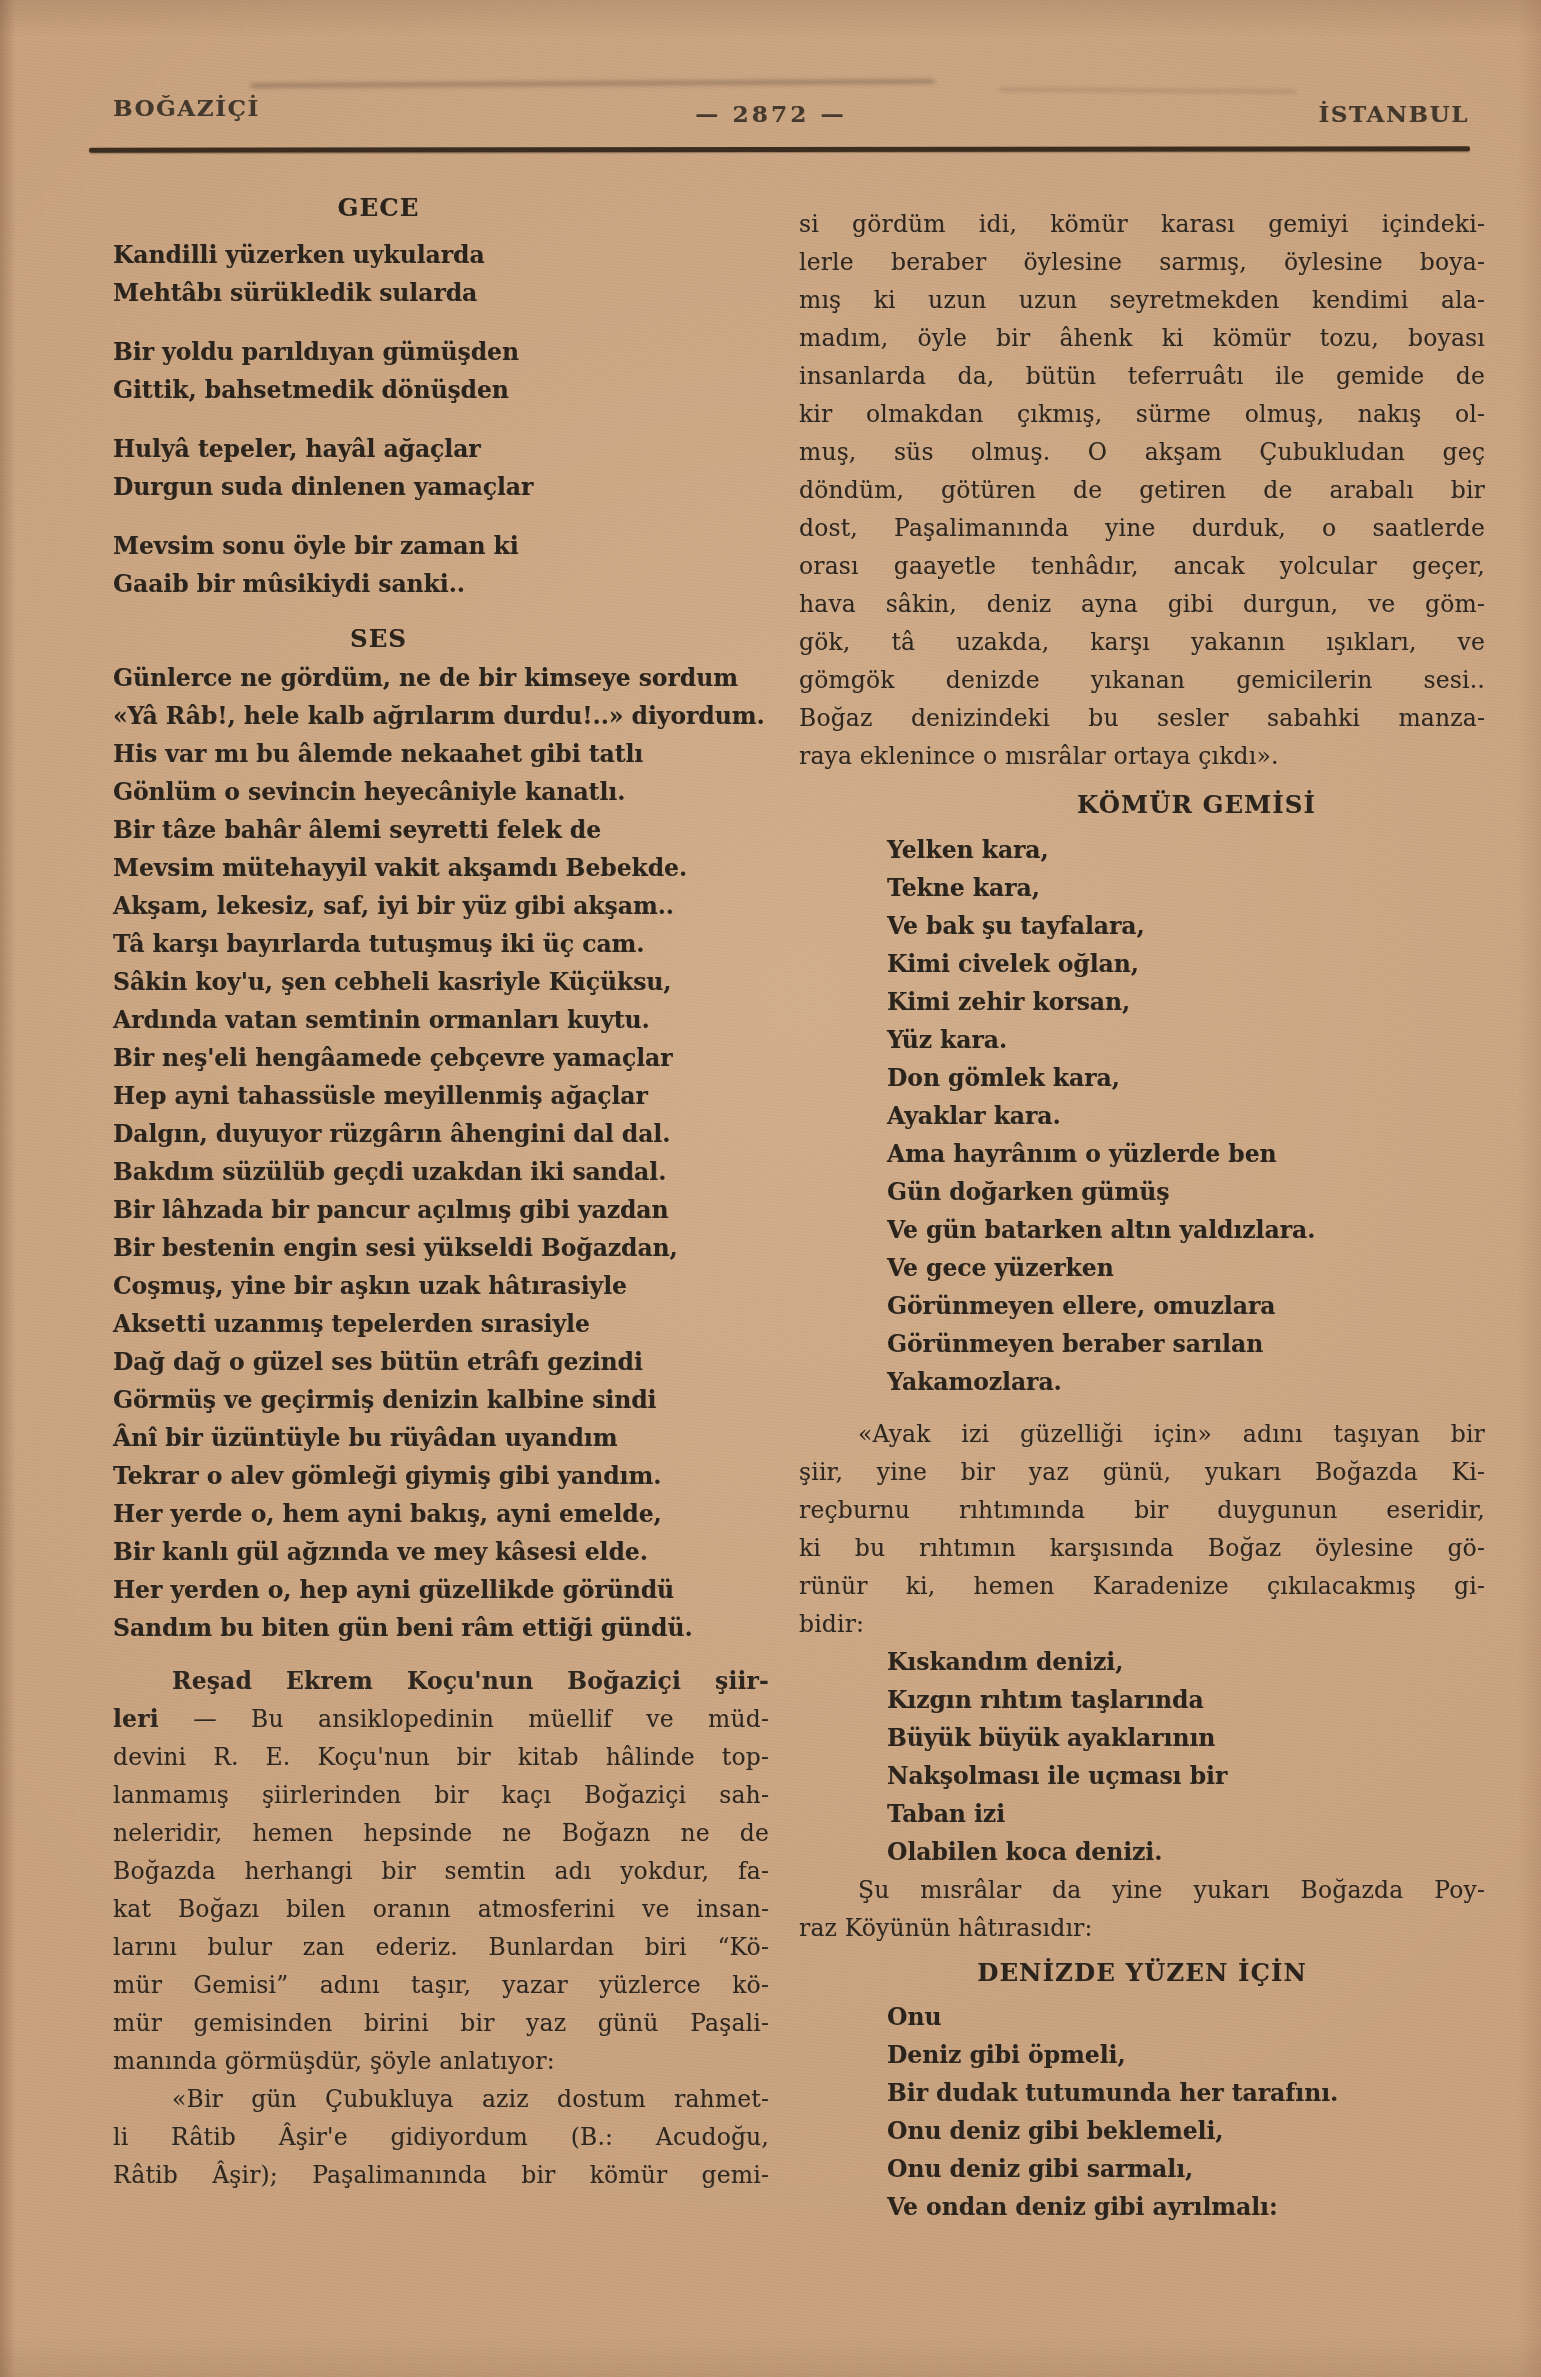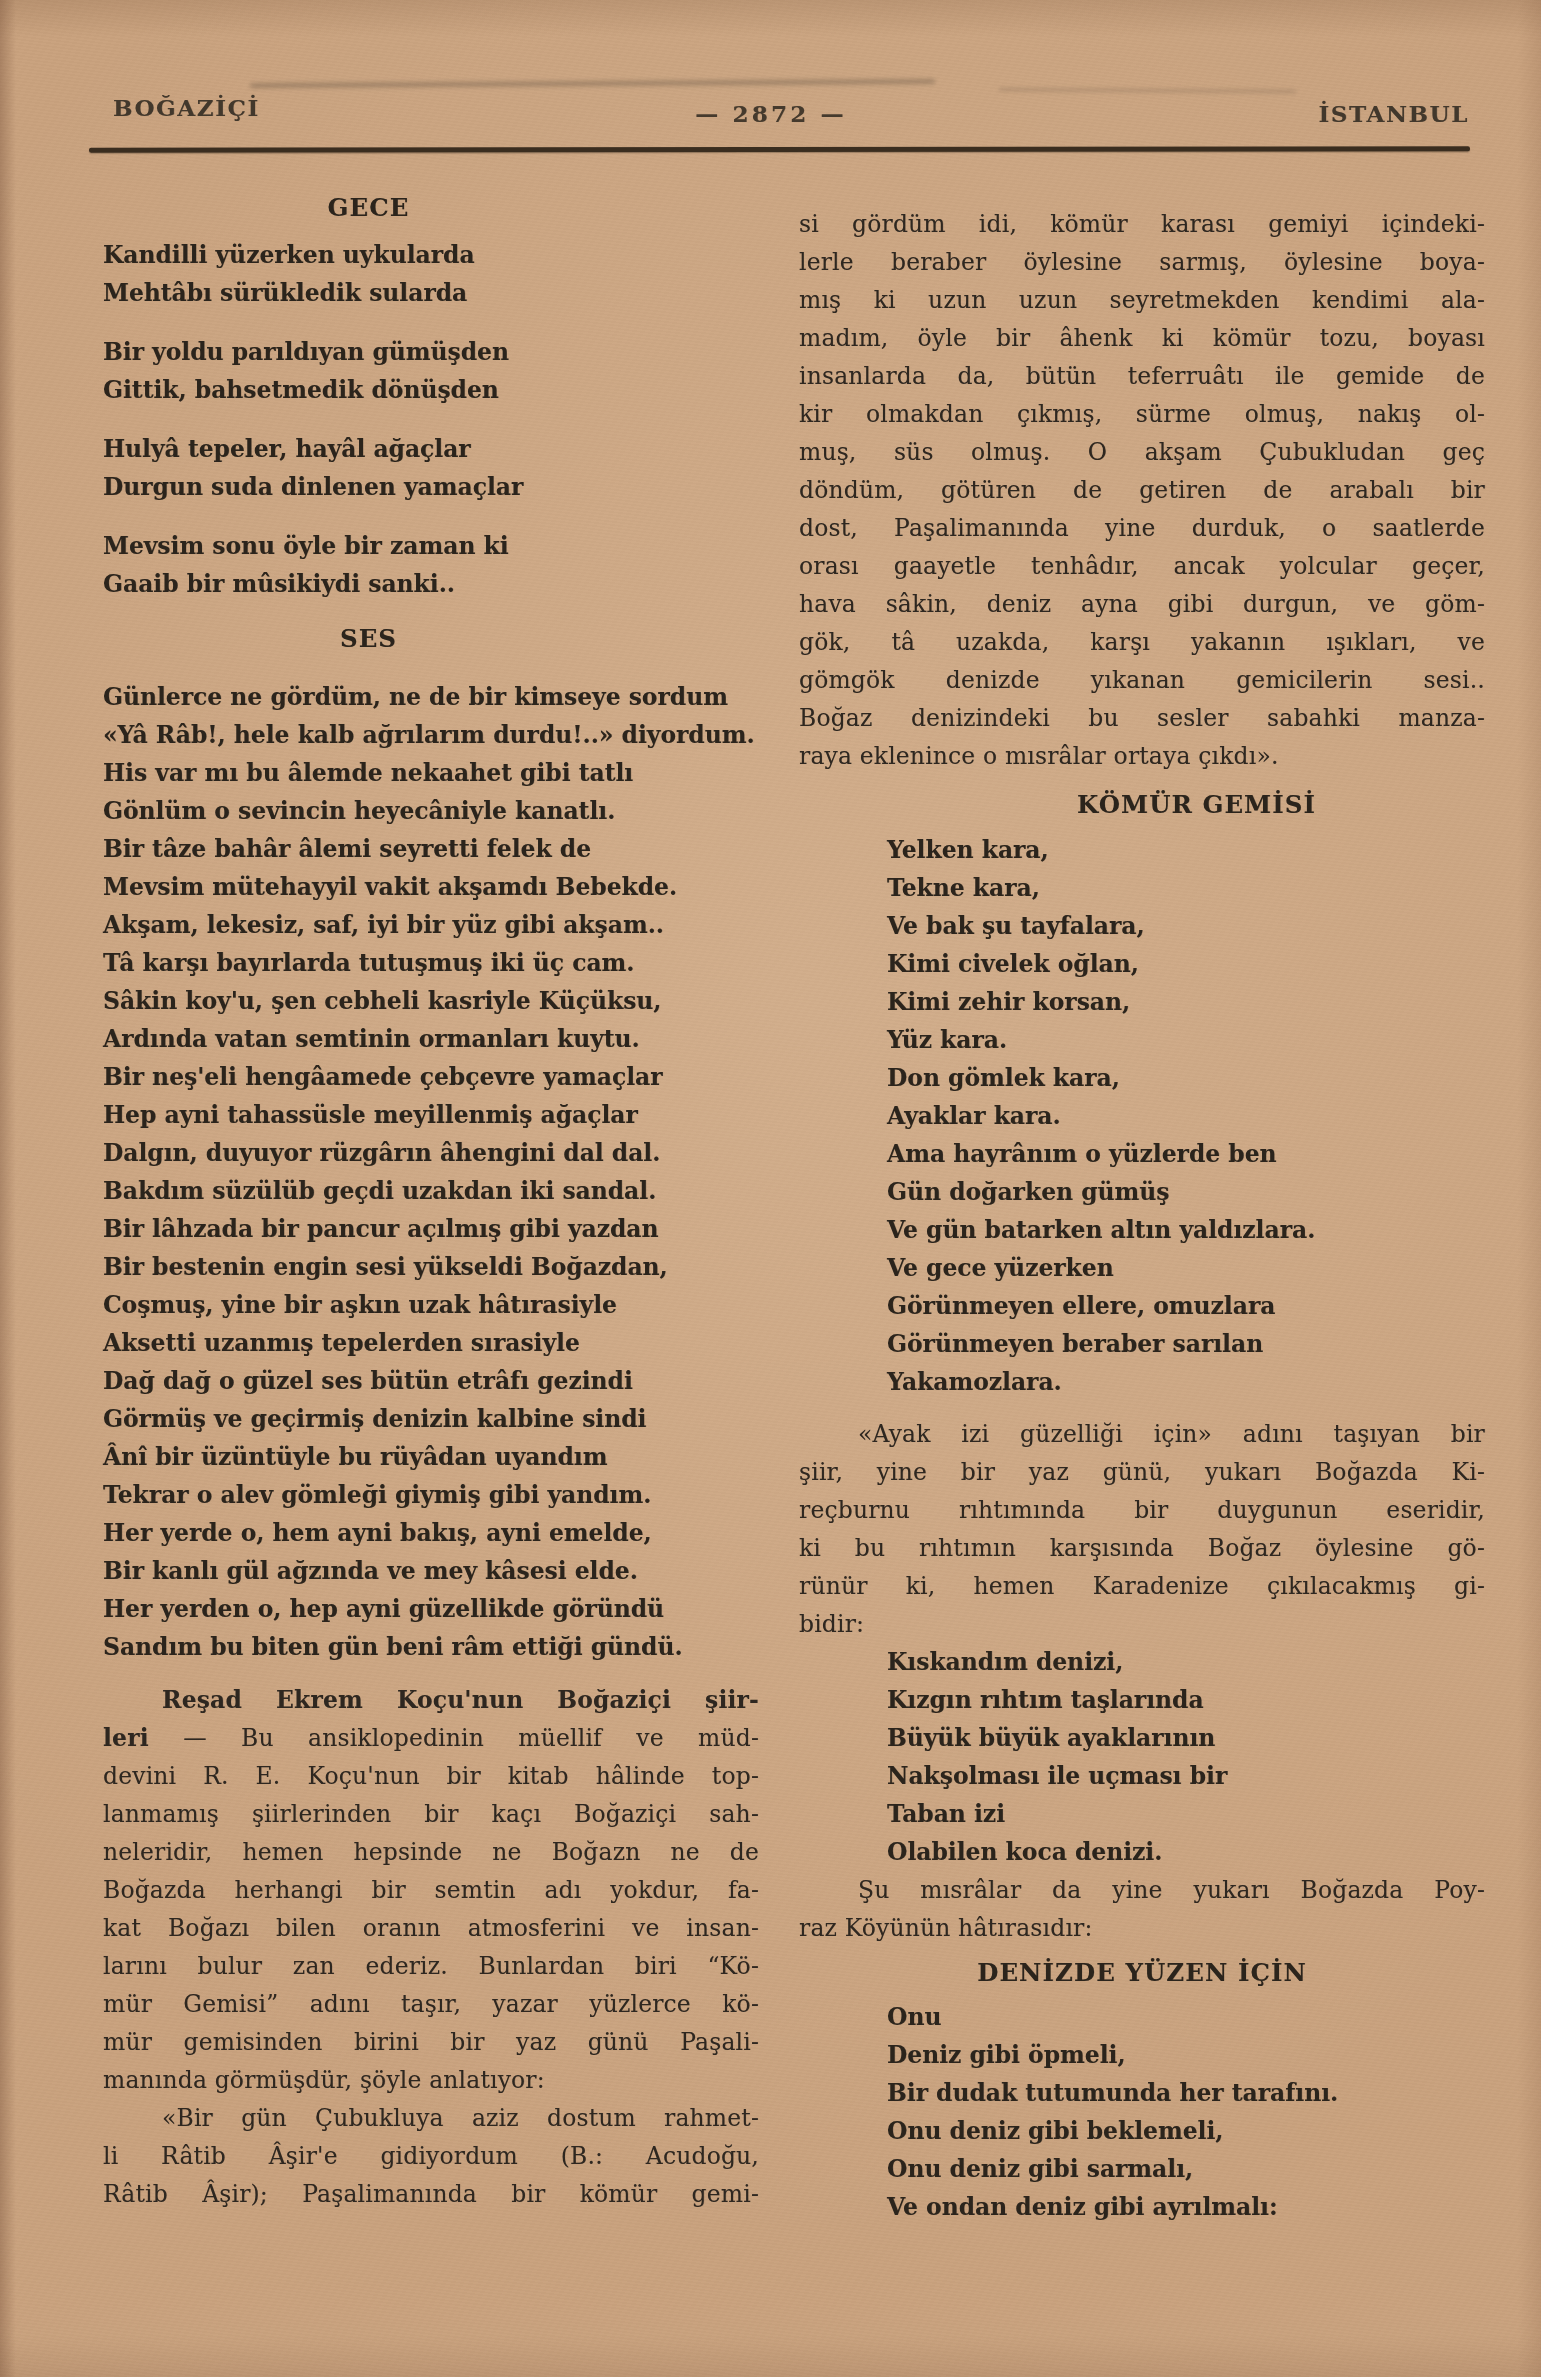--- a/index.html
+++ b/index.html
@@ -39,42 +39,42 @@
   .rh-left{position:absolute;left:113px;top:3.2px;}
   .rh-center{position:absolute;left:0;width:100%;text-align:center;top:8.5px;letter-spacing:3.2px;color:#453a2d;}
   .rh-right{position:absolute;right:73px;top:9px;}
   .rule{
     position:absolute;top:147px;left:89px;width:1381px;height:4.8px;
     background:#3a2d1f;border-radius:2.1px;
     box-shadow:0 1.1px 1.1px rgba(58,45,31,0.35);
     transform:rotate(-0.06deg);
   }
   .col{position:absolute;font-size:23.4px;line-height:38px;}
-  .col-left{left:103px;top:189px;width:656px;}
+  .col-left{left:113px;top:189px;width:656px;}
   .col-right{left:799px;top:205px;width:686px;}
   .line{white-space:nowrap;}
   .poem .line{font-weight:bold;color:#2b241c;text-shadow:0.4px 0.4px 0.2px rgba(43,36,28,0.30);}
   .stanza{margin-bottom:21px;}
   .stanza:last-child{margin-bottom:0;}
   .poem-title{
     font-weight:bold;font-size:24.4px;letter-spacing:1.1px;color:#2b241c;
     text-shadow:0.4px 0.4px 0.2px rgba(43,36,28,0.30);
   }
   .t-center{width:531px;text-align:center;}
   .prose .line{
     text-align:justify;text-align-last:justify;
     letter-spacing:0.2px;
     text-shadow:0.3px 0.3px 0.2px rgba(46,39,32,0.25);
   }
   .prose.endpara .line:last-child{text-align-last:left;}
   .prose.indent .line:first-child{text-indent:59px;}
   .prose .b{font-weight:bold;}
   
   .gece-title{margin-bottom:8.5px;}
-  .ses-title{margin-top:17px;margin-bottom:20px;}
+  .ses-title{margin-top:17px;margin-bottom:1px;}
   .resad-para{margin-top:15px;}
   .komur-title{margin-top:10.6px;margin-bottom:7.4px;margin-left:109px;text-align:center;}
   .poem-indent{margin-left:88px;}
   .ayak-para{margin-top:14px;}
   .denizde-title{margin-top:7.4px;margin-bottom:5.3px;width:686px;text-align:center;}
   .denizde-poem{margin-top:3.2px;}
 </style>
 </head>
 <body>
 

